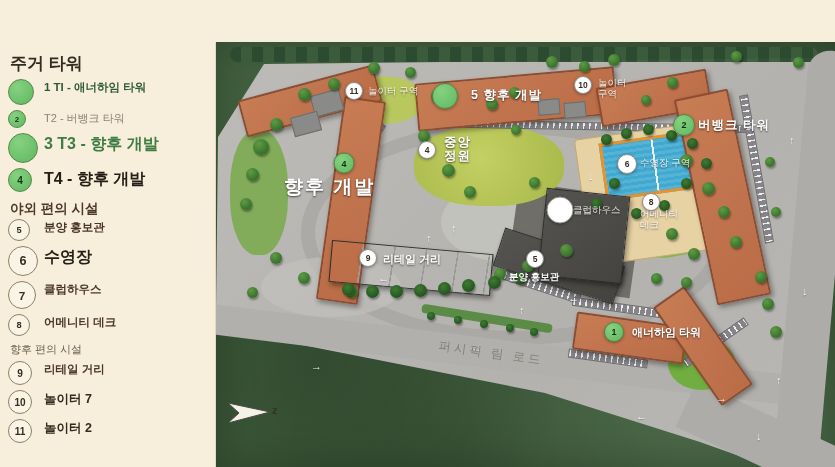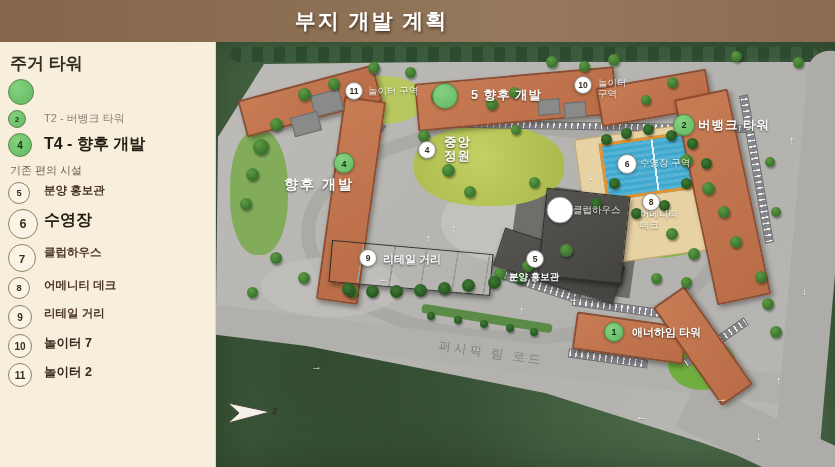--- a/index.html
+++ b/index.html
@@ -72,21 +72,21 @@
   .tree { position:absolute; border-radius:50%;
     background:radial-gradient(circle at 35% 30%,#5f9b43,#36702c 72%);
     box-shadow:1px 2px 2px rgba(0,0,0,.35); }
   .palm { background:radial-gradient(circle at 40% 35%,#3e7c33,#23501f 75%); }
   .blob { border-radius:50%; }
   .arrow { position:absolute; color:#ffffff; opacity:.9; font-size:11px; font-weight:bold;
     text-shadow:0 1px 1px rgba(0,0,0,.4); }
 
   .mlabel { position:absolute; color:#ffffff; text-shadow:0 1px 2px rgba(0,0,0,.65);
     white-space:nowrap; line-height:1.15; }
-  .ml-xl { font-size:14px; font-weight:bold; letter-spacing:2px; }
+  .ml-xl { font-size:19px; font-weight:bold; letter-spacing:2px; }
   .ml-lg { font-size:12.5px; font-weight:bold; letter-spacing:1px; }
   .ml-md { font-size:11px; font-weight:bold; }
   .ml-sm { font-size:9.5px; font-weight:bold; }
   .ml-faint { font-size:9.5px; opacity:.85; }
   .ml-wrap { white-space:normal; }
 
   .marker { position:absolute; border-radius:50%; display:flex; align-items:center;
     justify-content:center; font-weight:bold; transform:translate(-50%,-50%);
     box-shadow:0 1px 3px rgba(0,0,0,.35); }
   .m-white { background:#ffffff; border:1px solid #8f8f8d; color:#3a2c1e; font-size:8.5px; }
@@ -97,51 +97,59 @@
     letter-spacing:3px; transform:rotate(8deg); }
   #compass { position:absolute; left:10px; top:355px; }
   #compass span { position:absolute; left:46px; top:7px; color:#33332c; font-size:11px;
     font-weight:bold; }
 </style>
 </head>
 <body>
 
 <div id="stage">
 
-  <header id="titlebar">
-    <h1>부지 개발 계획</h1>
-  </header>
 
   <aside id="sidebar">
       <div class="sec">
         <div class="hl">주거 타워</div>
         <div class="lrow">
           <span class="cwrap">
             <span class="circ c-green" style="width: 26px; height: 26px; font-size: 10.92px;"></span>
           </span>
+          <span>
+            <div class="ltext lab-green-sm">1 TI - 애너하임 타워</div>
+          </span>
         </div>
         <div class="lrow">
           <span class="cwrap">
             <span class="circ c-green" style="width: 18px; height: 18px; font-size: 8px;">2</span>
           </span>
           <span>
             <div class="ltext lab-muted">T2 - 버뱅크 타워</div>
           </span>
         </div>
         <div class="lrow">
           <span class="cwrap">
+            <span class="circ c-green" style="width: 30px; height: 30px; font-size: 12.6px;"></span>
+          </span>
+          <span>
+            <div class="ltext lab-green-lg">3 T3 - 향후 개발</div>
+          </span>
+        </div>
+        <div class="lrow">
+          <span class="cwrap">
             <span class="circ c-green" style="width: 24px; height: 24px; font-size: 10.08px;">4</span>
           </span>
           <span>
             <div class="ltext lab-dark-lg">T4 - 향후 개발</div>
           </span>
         </div>
       </div>
       <div class="sec">
-        <div class="hs">기존 편의 시설</div>
+        <div class="hm">야외 편의 시설</div>
         <div class="lrow">
           <span class="cwrap">
             <span class="circ c-white" style="width: 22px; height: 22px; font-size: 9.24px;">5</span>
           </span>
           <span>
             <div class="ltext lab-brown-sm">분양 홍보관</div>
           </span>
         </div>
         <div class="lrow">
           <span class="cwrap">
@@ -162,20 +170,21 @@
         <div class="lrow">
           <span class="cwrap">
             <span class="circ c-white" style="width: 22px; height: 22px; font-size: 9.24px;">8</span>
           </span>
           <span>
             <div class="ltext lab-brown-sm">어메니티 데크</div>
           </span>
         </div>
       </div>
       <div class="sec">
+        <div class="hs">향후 편의 시설</div>
         <div class="lrow">
           <span class="cwrap">
             <span class="circ c-white" style="width: 24px; height: 24px; font-size: 10.08px;">9</span>
           </span>
           <span>
             <div class="ltext lab-brown-sm">리테일 거리</div>
           </span>
         </div>
         <div class="lrow">
           <span class="cwrap">

